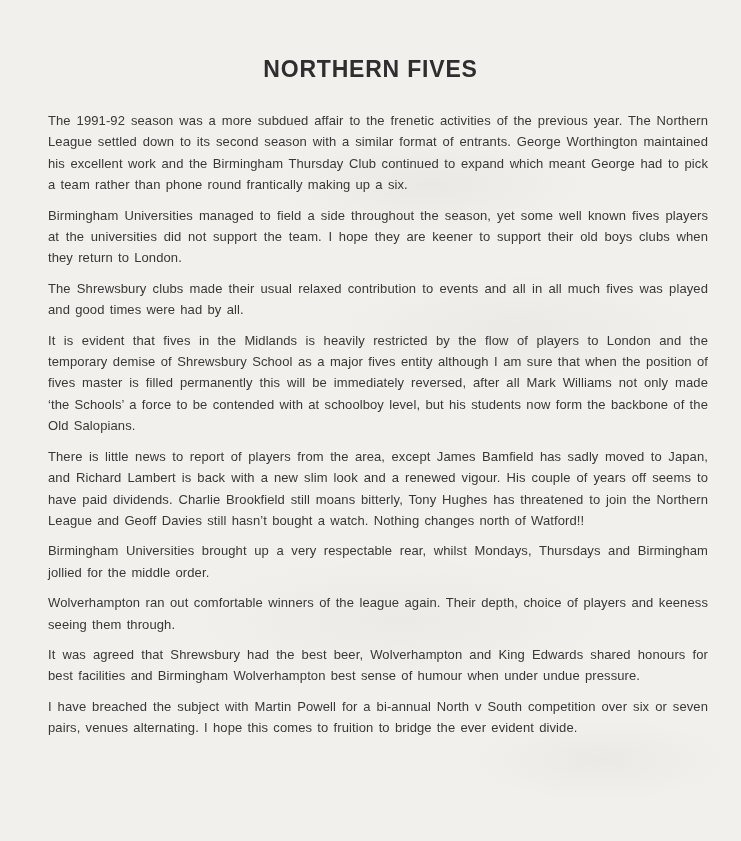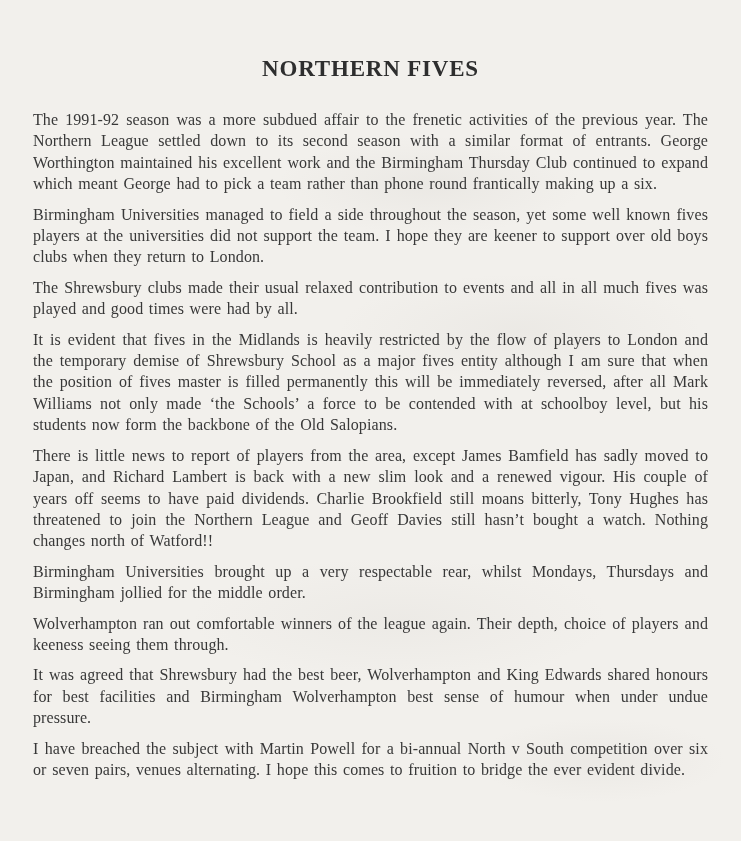--- a/index.html
+++ b/index.html
@@ -14,49 +14,49 @@
     box-sizing: border-box;
     margin: 0;
     padding: 44px 33px 0 33px;
     overflow: hidden;
     background:
       radial-gradient(ellipse 220px 70px at 430px 185px, rgba(170,165,158,0.10), transparent 70%),
       radial-gradient(ellipse 260px 80px at 520px 330px, rgba(170,165,158,0.09), transparent 70%),
       radial-gradient(ellipse 300px 90px at 400px 620px, rgba(170,165,158,0.08), transparent 70%),
       radial-gradient(ellipse 180px 60px at 600px 760px, rgba(170,165,158,0.09), transparent 70%),
       #f2f0ec;
-    font-family: Liberation Serif, serif;
+    font-family: Liberation Sans, sans-serif;
     color: #383838;
   }
   .title {
     margin: 12px 0 27px 0;
     text-align: center;
     font-size: 23px;
     font-weight: bold;
     letter-spacing: 0.8px;
     color: #2e2e2e;
   }
   .body-text p {
-    margin: 0 0 9px 0;
-    font-size: 16px;
+    margin: 0 0 9px 15px;
+    font-size: 13px;
     line-height: 21.4px;
     text-align: justify;
     word-spacing: 1.5px;
     letter-spacing: 0.1px;
   }
 </style>
 </head>
 <body>
 
 <div class="page">
   <h1 class="title">NORTHERN FIVES</h1>
 
   <div class="body-text">
     <p>The 1991-92 season was a more subdued affair to the frenetic activities of the previous year. The Northern League settled down to its second season with a similar format of entrants. George Worthington maintained his excellent work and the Birmingham Thursday Club continued to expand which meant George had to pick a team rather than phone round frantically making up a six.</p>
-    <p>Birmingham Universities managed to field a side throughout the season, yet some well known fives players at the universities did not support the team. I hope they are keener to support over old boys clubs when they return to London.</p>
+    <p>Birmingham Universities managed to field a side throughout the season, yet some well known fives players at the universities did not support the team. I hope they are keener to support their old boys clubs when they return to London.</p>
     <p>The Shrewsbury clubs made their usual relaxed contribution to events and all in all much fives was played and good times were had by all.</p>
     <p>It is evident that fives in the Midlands is heavily restricted by the flow of players to London and the temporary demise of Shrewsbury School as a major fives entity although I am sure that when the position of fives master is filled permanently this will be immediately reversed, after all Mark Williams not only made ‘the Schools’ a force to be contended with at schoolboy level, but his students now form the backbone of the Old Salopians.</p>
     <p>There is little news to report of players from the area, except James Bamfield has sadly moved to Japan, and Richard Lambert is back with a new slim look and a renewed vigour. His couple of years off seems to have paid dividends. Charlie Brookfield still moans bitterly, Tony Hughes has threatened to join the Northern League and Geoff Davies still hasn’t bought a watch. Nothing changes north of Watford!!</p>
     <p>Birmingham Universities brought up a very respectable rear, whilst Mondays, Thursdays and Birmingham jollied for the middle order.</p>
     <p>Wolverhampton ran out comfortable winners of the league again. Their depth, choice of players and keeness seeing them through.</p>
     <p>It was agreed that Shrewsbury had the best beer, Wolverhampton and King Edwards shared honours for best facilities and Birmingham Wolverhampton best sense of humour when under undue pressure.</p>
     <p>I have breached the subject with Martin Powell for a bi-annual North v South competition over six or seven pairs, venues alternating. I hope this comes to fruition to bridge the ever evident divide.</p>
   </div>
 
 </div>

